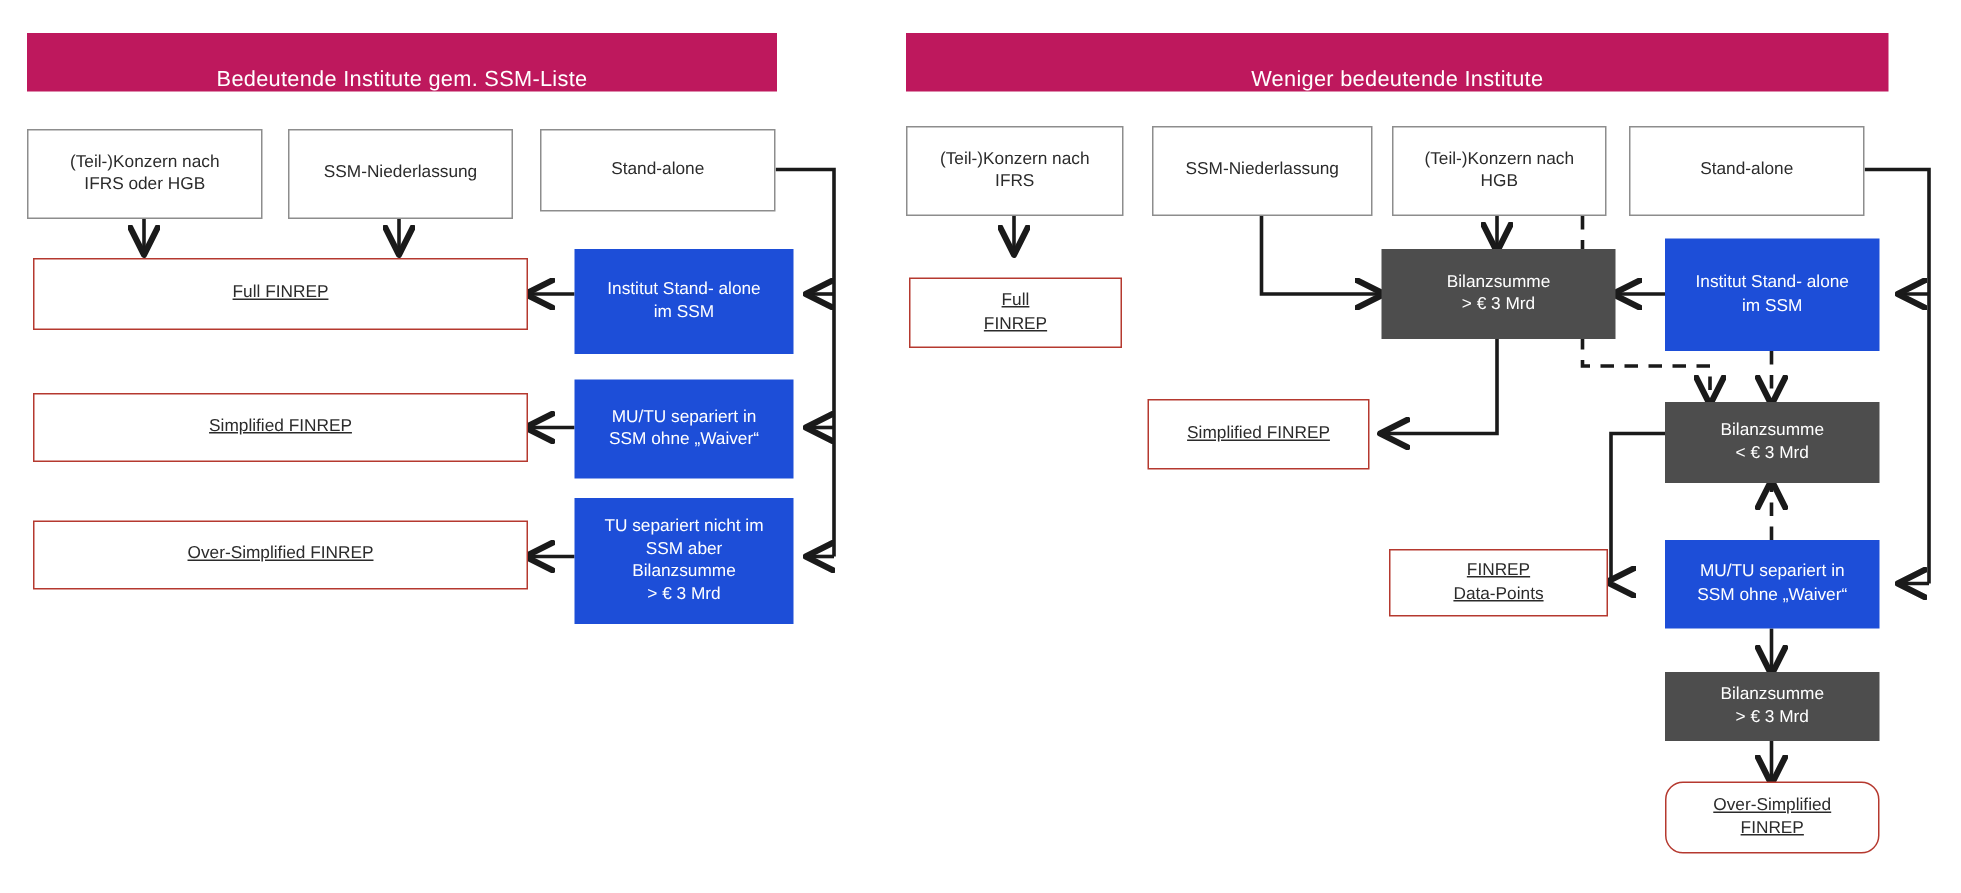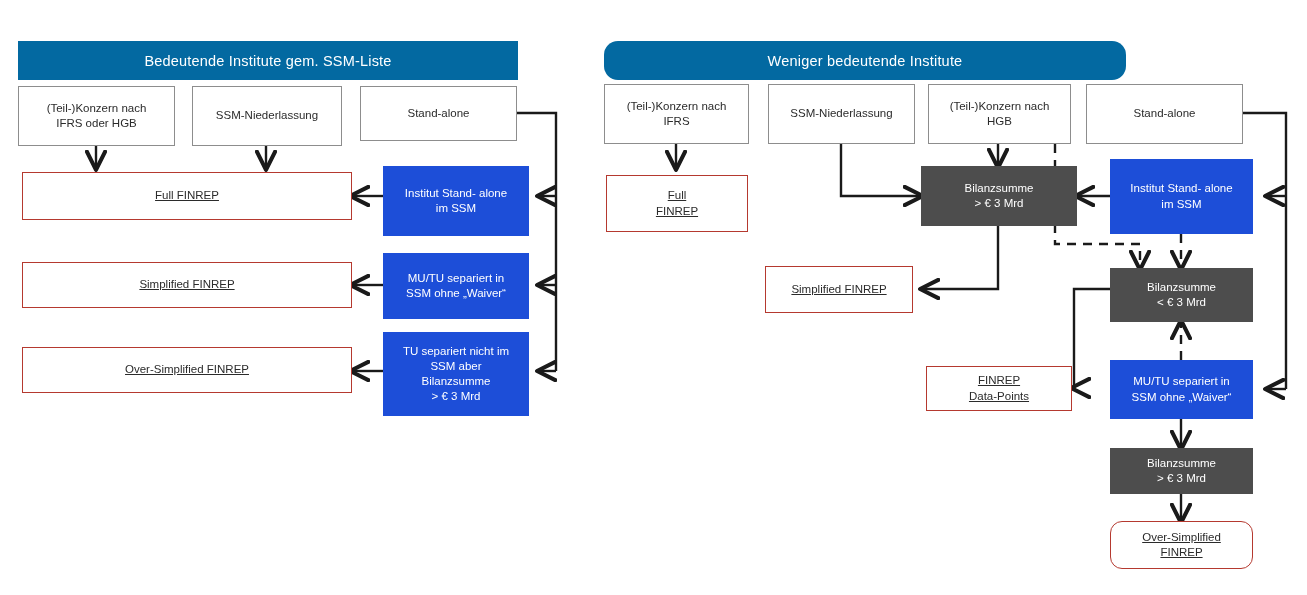--- a/index.html
+++ b/index.html
@@ -1,23 +1,23 @@
 <!DOCTYPE html>
 <html><head>
 <meta charset="utf-8">
 <style>
   html,body{margin:0;padding:0;background:#ffffff;}
   body{font-family:"Liberation Sans","DejaVu Sans",sans-serif;}
   #stage{position:relative;width:1307px;height:595px;background:#fff;overflow:hidden;}
   svg#wires{position:absolute;left:0;top:0;width:1307px;height:595px;pointer-events:none;}
 
   .panel-header{
-    position:absolute;background:#0369a1;color:#ffffff;
-    display:flex;align-items:center;justify-content:center;
-    font-size:14.5px;letter-spacing:.2px;font-weight:400;margin-top:19px;
+    position:absolute;background:#be185d;color:#ffffff;
+    display:flex;align-items:flex-end;justify-content:center;
+    font-size:14.5px;letter-spacing:.2px;font-weight:400;
   }
   .node{
     position:absolute;box-sizing:border-box;
     display:flex;align-items:center;justify-content:center;
     text-align:center;line-height:1.32;white-space:pre-line;
     font-size:11.5px;
   }
   .node.white{background:#ffffff;border:1px solid #8d8d8d;color:#2b2b2b;}
   .node.red{background:#ffffff;border:1.6px solid #b5392f;color:#2b2b2b;text-decoration:underline;}
   .node.tan{background:#1d4ed8;border:none;color:#ffffff;}
@@ -111,21 +111,21 @@
   <div class="node red" style="left:22px;top:172px;width:330px;height:48px;">
     <span>Full FINREP</span>
   </div>
   <div class="node red" style="left:22px;top:262px;width:330px;height:46px;">
     <span>Simplified FINREP</span>
   </div>
   <div class="node red" style="left:22px;top:347px;width:330px;height:46px;">
     <span>Over-Simplified FINREP</span>
   </div>
 
-  <div class="panel-header" style="left:604px;top:22px;width:522px;height:39px;border-radius:14px;">
+  <div class="panel-header" style="left:604px;top:22px;width:655px;height:39px;">
     <span>Weniger bedeutende Institute</span>
   </div>
 
   <div class="node white" style="left:604px;top:84px;width:145px;height:60px;">
     <span>(Teil-)Konzern nach
 IFRS</span>
   </div>
   <div class="node white" style="left:768px;top:84px;width:147px;height:60px;">
     <span>SSM-Niederlassung</span>
   </div>
@@ -151,21 +151,21 @@
   </div>
   <div class="node tan" style="left:1110px;top:360px;width:143px;height:59px;">
     <span>MU/TU separiert in
 SSM ohne „Waiver“</span>
   </div>
   <div class="node dark" style="left:1110px;top:448px;width:143px;height:46px;">
     <span>Bilanzsumme
 &gt; € 3 Mrd</span>
   </div>
 
-  <div class="node red" style="left:606px;top:175px;width:142px;height:57px;">
+  <div class="node red" style="left:606px;top:185px;width:142px;height:47px;">
     <span>Full
 FINREP</span>
   </div>
   <div class="node red" style="left:765px;top:266px;width:148px;height:47px;">
     <span>Simplified FINREP</span>
   </div>
   <div class="node red" style="left:926px;top:366px;width:146px;height:45px;">
     <span>FINREP
 Data-Points</span>
   </div>

